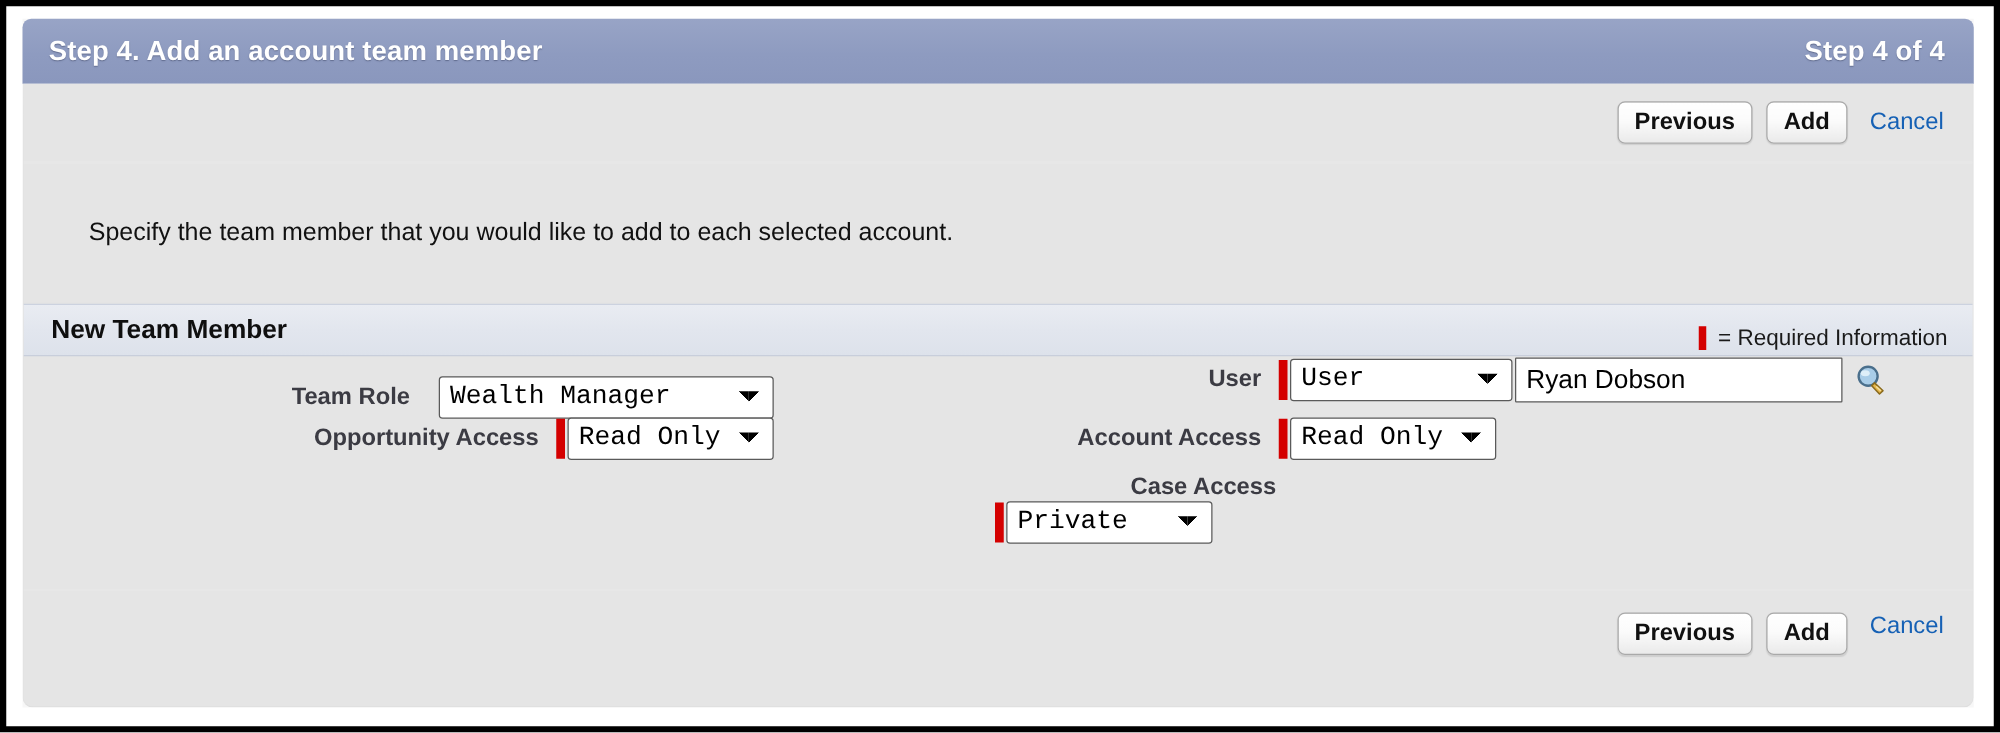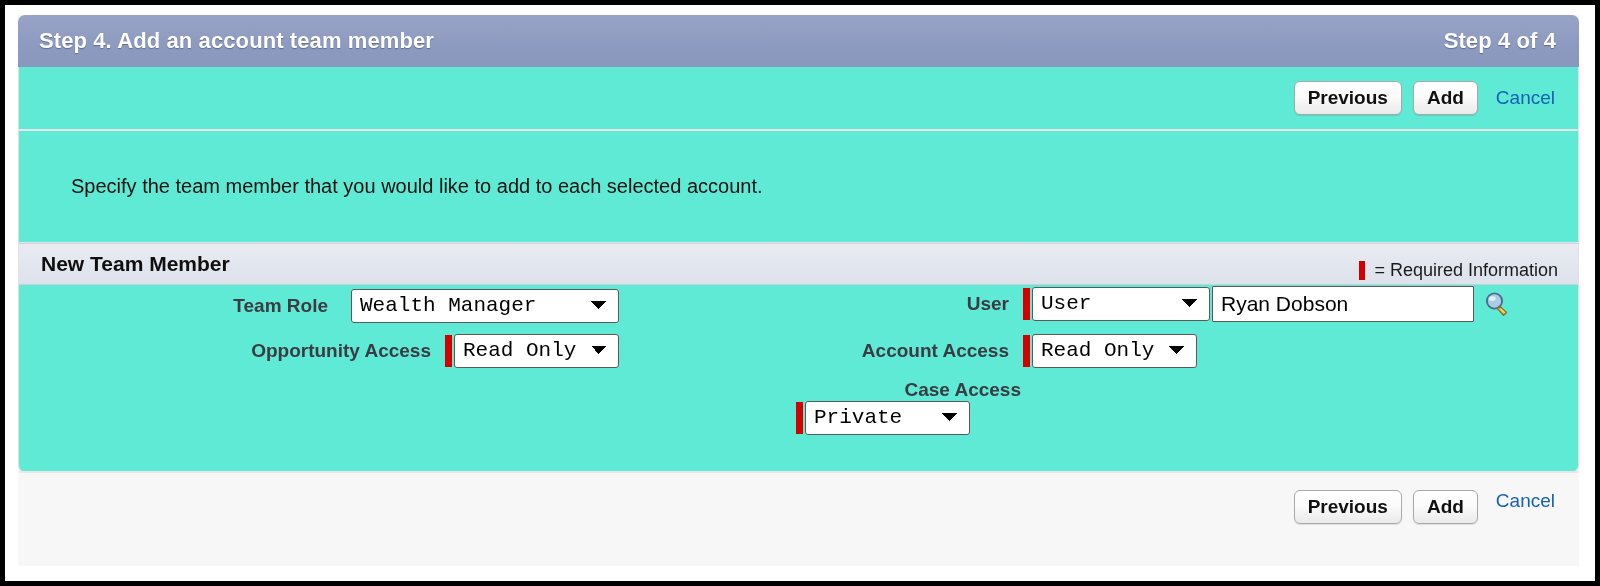--- a/index.html
+++ b/index.html
@@ -52,27 +52,27 @@
     font-size: 22px;
     font-weight: bold;
     letter-spacing: 0.1px;
     text-shadow: 0 1px 1px rgba(60,70,100,0.55);
     white-space: nowrap;
   }
 
   
   .panel {
     position: relative;
-    background: #5eead4;
+    background: #e5e5e5;
     border-left: 1px solid #e2e2e2;
     border-right: 1px solid #e2e2e2;
     border-bottom: 1px solid #dedede;
     border-bottom-left-radius: 8px;
     border-bottom-right-radius: 8px;
-    height: 406px;
+    height: 499px;
     box-sizing: border-box;
   }
 
   
   .buttonbar {
     height: 64px;
     display: flex;
     align-items: center;
     justify-content: flex-end;
     padding-right: 20px;
@@ -227,21 +227,21 @@
   }
 
   .lookup-icon {
     margin-left: 9px;
     cursor: pointer;
     display: inline-flex;
     align-items: center;
   }
 
   
-  #row-teamrole { left: 0px;  top: 4px;  width: 600px; justify-content: flex-end; }
+  #row-teamrole { left: 0px;  top: 16px;  width: 600px; justify-content: flex-end; }
   #row-teamrole .flabel { width: 290px; }
   #row-opp      { left: 0px;  top: 49px; width: 600px; justify-content: flex-end; }
   #row-opp .flabel { width: 290px; }
 
   #row-user   { left: 700px; top: 1px;  }
   #row-user .flabel { width: 290px; }
   #row-acct   { left: 700px; top: 49px; }
   #row-acct .flabel { width: 290px; }
   #row-case   { left: 712px; top: 94px; flex-direction: column; }
   #row-case .flabel { width: 290px; }

